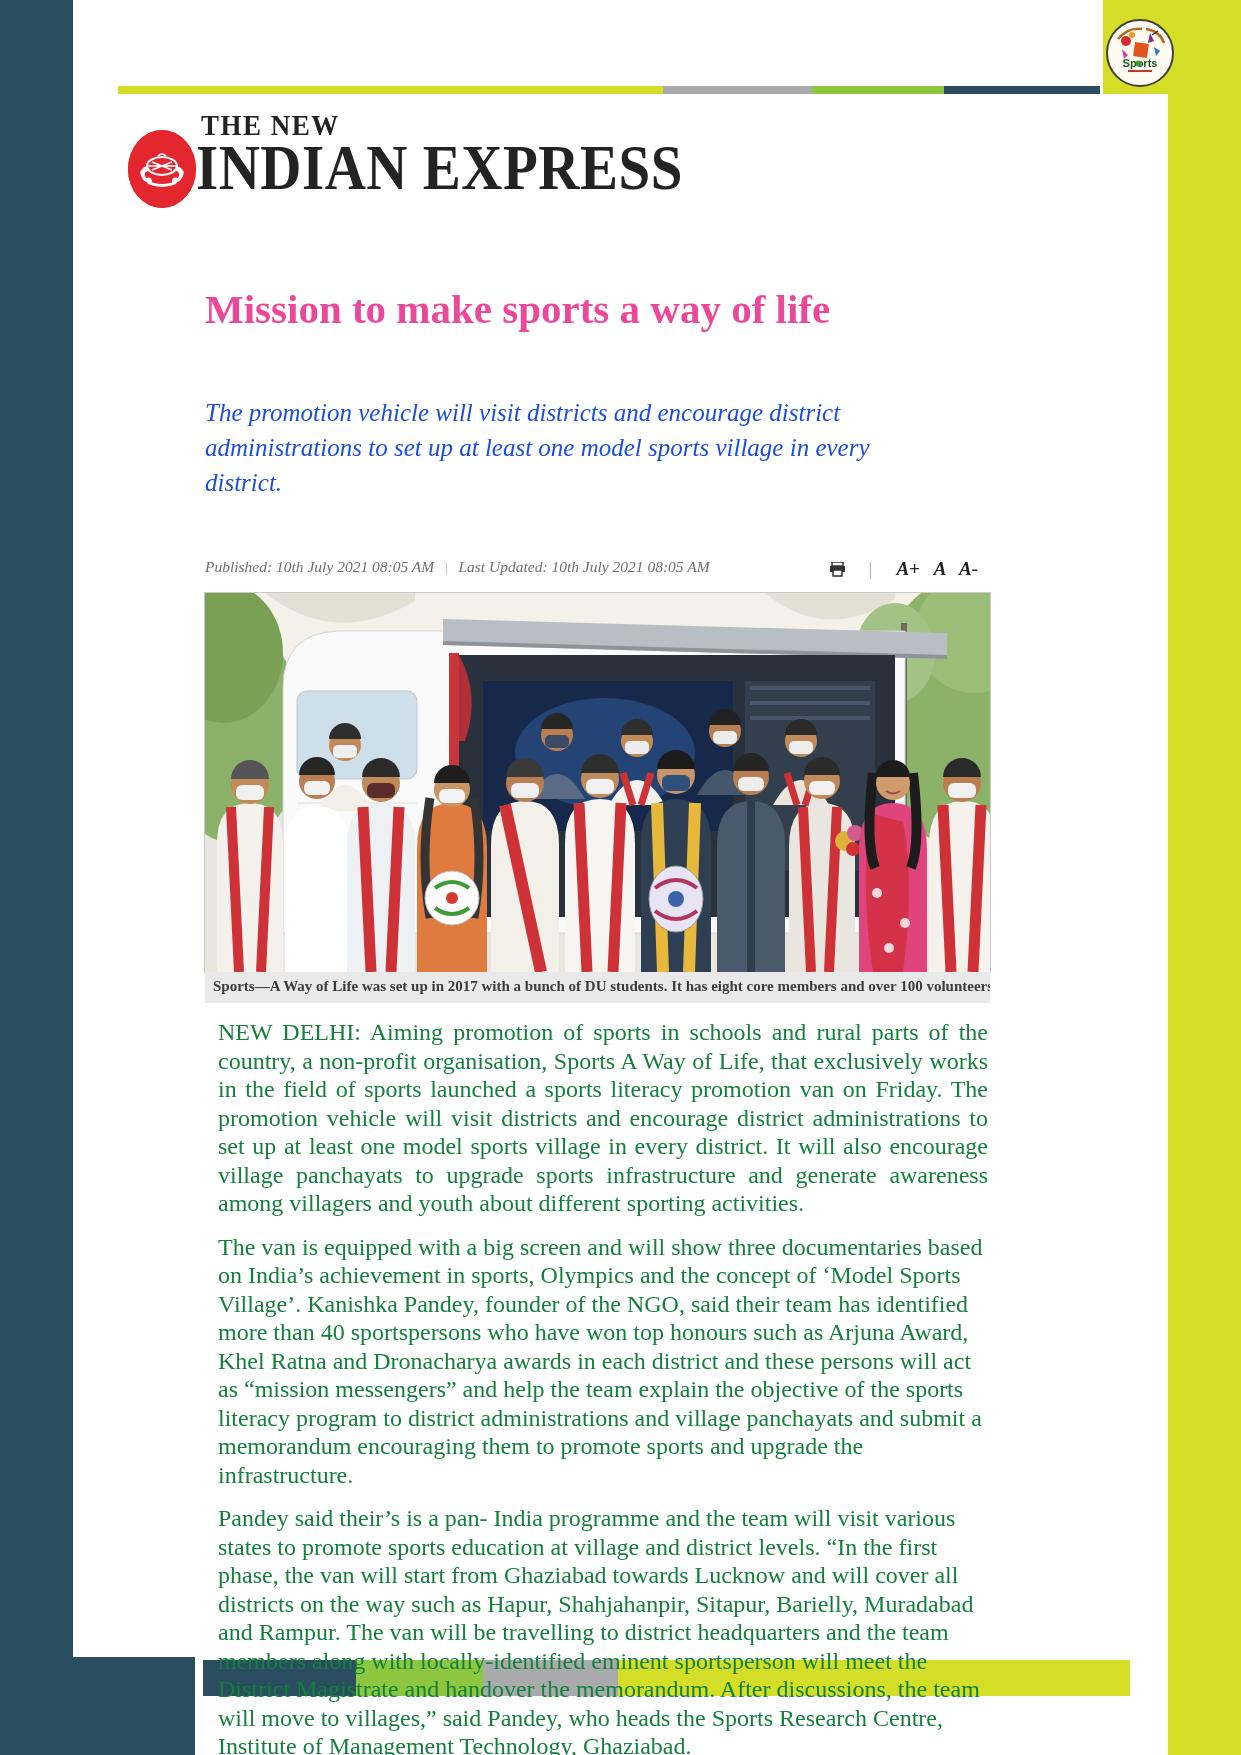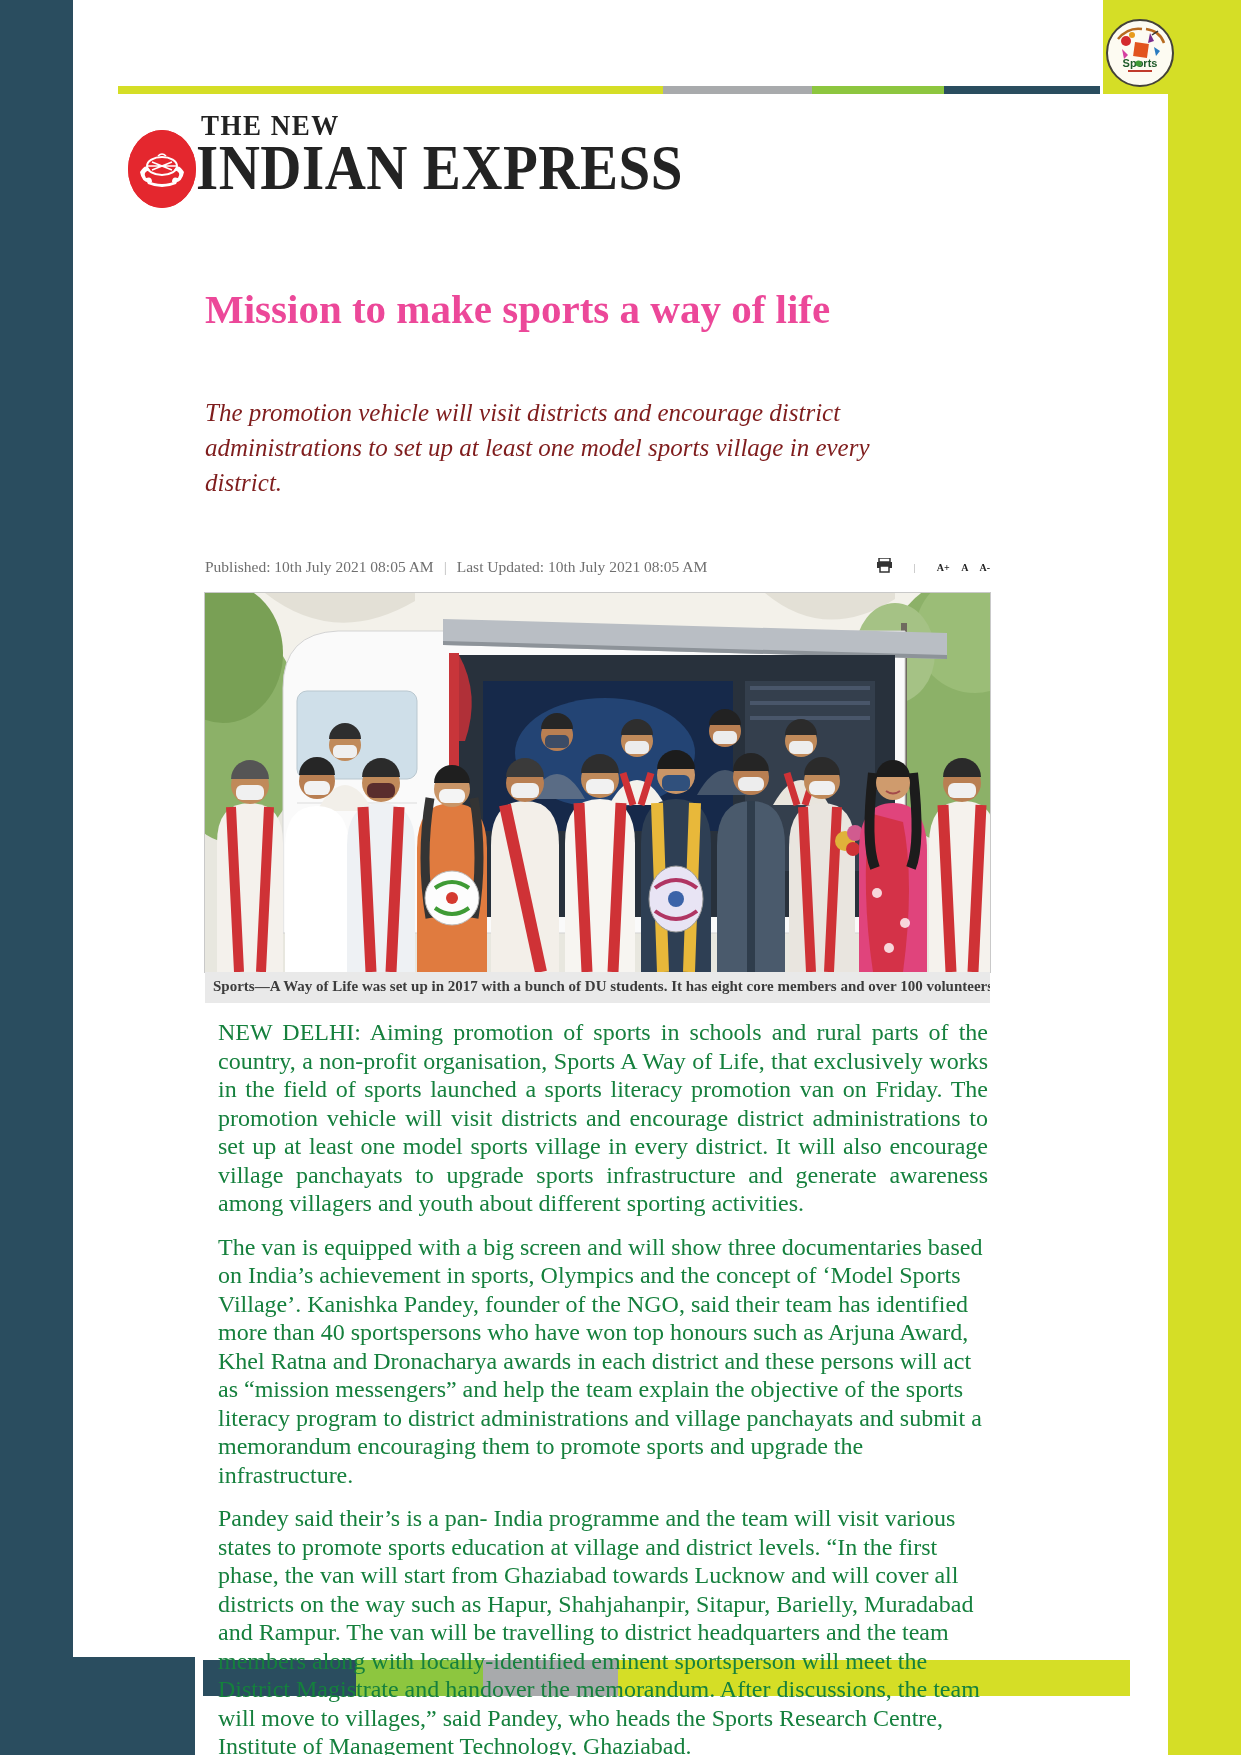--- a/index.html
+++ b/index.html
@@ -28,24 +28,24 @@
   .mast-circle{left:128px;top:130px;width:68px;height:78px;border-radius:50%;background:#e4272e;}
   .mast-kicker{left:201px;top:108px;font-size:27px;font-weight:bold;color:#222;
                letter-spacing:1.5px;transform:scaleY(1.12);transform-origin:top left;}
   .mast-name{left:196px;top:131px;font-size:57px;font-weight:bold;color:#232323;
              letter-spacing:.5px;transform:scaleY(1.12);transform-origin:top left;white-space:nowrap;}
 
   
   .title{left:205px;top:283px;width:760px;font-size:41px;line-height:53px;
          font-weight:bold;color:#ec4899;}
   .subtitle{left:205px;top:395px;width:700px;font-size:25px;line-height:35px;
-            font-style:italic;color:#7f1d1d;}
-  .meta{left:205px;top:558px;width:785px;height:24px;font-size:15.5px;color:#6f6f6f;}
+            font-style:italic;color:#1d4ed8;}
+  .meta{left:205px;top:558px;width:785px;height:24px;font-size:15.5px;color:#6f6f6f;font-style:italic;}
   .meta .sep{color:#bbb;padding:0 10px;}
-  .meta-right{position:absolute;right:0;top:0;color:#222;font-weight:bold;font-size:10px;}
+  .meta-right{position:absolute;right:12px;top:0;color:#222;font-weight:bold;font-size:19px;}
   .meta-right .fs{margin-left:9px;cursor:pointer;}
   .meta-right .sep{color:#bbb;margin-left:8px;}
   .print-btn{display:inline-block;vertical-align:-2px;cursor:pointer;}
 
   .photo{left:205px;top:593px;width:785px;height:379px;background:#dfe5e8;
          outline:1px solid #c9c9c9;}
   .caption{left:205px;top:972px;width:785px;height:31px;background:#e9e9e9;
            box-sizing:border-box;padding:6px 8px 0 8px;font-size:15px;
            font-weight:bold;color:#3c3c3c;white-space:nowrap;overflow:hidden;}
 

